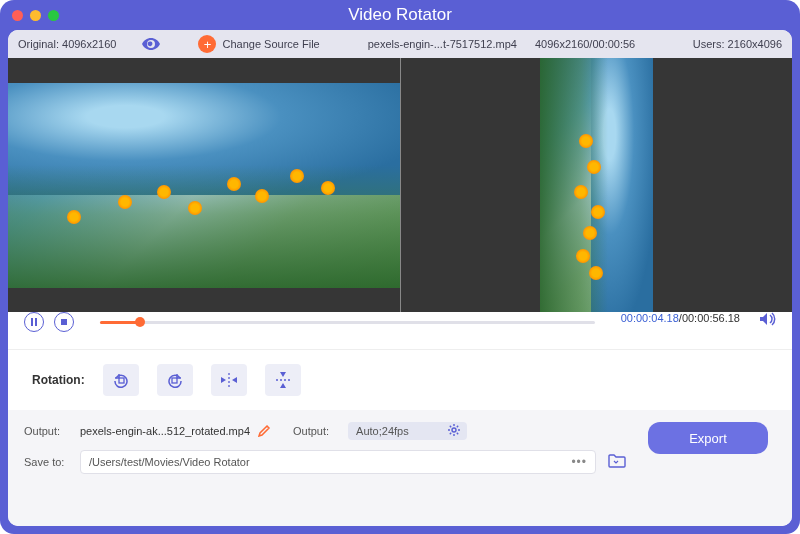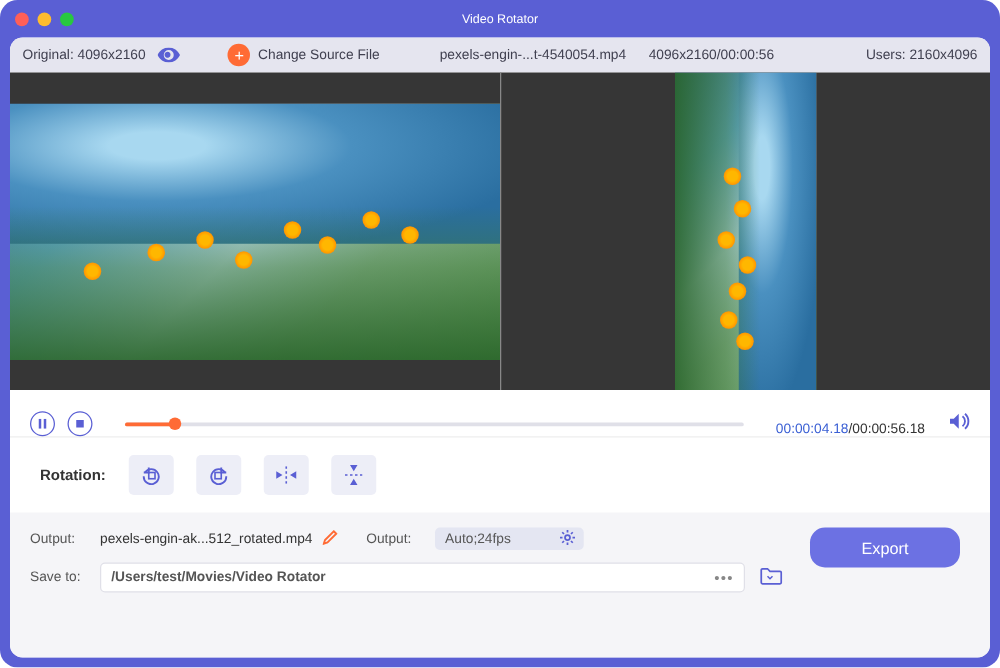--- a/index.html
+++ b/index.html
@@ -45,21 +45,21 @@
     width: 11px; height: 11px; border-radius: 50%;
   }
   .tl.red { background: #ff5f57; }
   .tl.yellow { background: #febc2e; }
   .tl.green { background: #28c840; }
   .titlebar .title {
     position: absolute;
     left: 0; right: 0;
     text-align: center;
     color: #fff;
-    font-size: 10px;
+    font-size: 17px;
     font-weight: 400;
     pointer-events: none;
   }
   .content {
     flex: 1;
     margin: 0 8px 8px 8px;
     background: #fff;
     border-radius: 10px;
     display: flex;
     flex-direction: column;
@@ -71,21 +71,21 @@
     display: flex;
     align-items: center;
     font-size: 11px;
     color: #404050;
     padding: 0 10px;
     gap: 8px;
   }
   .topbar .original {
     display: flex;
     align-items: center;
-    gap: 10px;
+    gap: 26px;
   }
   .eye-icon svg { display: block; }
   .change-btn {
     display: flex;
     align-items: center;
     gap: 6px;
     cursor: pointer;
     margin-left: 30px;
   }
   .plus-circle {
@@ -152,21 +152,21 @@
     height: 55%;
     background: radial-gradient(ellipse at 30% 30%, #a8d8f0 10%, #4a90c0 40%, #2a6ea0 80%);
   }
   .thumb.port .water { height: 100%; width: 55%; left: auto; }
   .thumb.port .grass { height: 100%; width: 60%; bottom: auto; left: 0; right: auto;
     background: linear-gradient(90deg, rgba(40,100,40,0.9) 0%, rgba(60,120,50,0.5) 60%, transparent 100%);
   }
   .controls-row {
     height: 38px;
     display: flex;
-    align-items: flex-end;
+    align-items: flex-start;
     padding: 0 16px;
     gap: 10px;
     border-bottom: 1px solid #eee;
   }
   .ctrl-btn {
     width: 20px; height: 20px;
     border: 1.5px solid var(--purple);
     border-radius: 50%;
     display: flex;
     align-items: center;
@@ -291,21 +291,21 @@
     flex: 1;
     background: #fff;
     border: 1px solid #e0e0e8;
     border-radius: 4px;
     padding: 4px 8px;
     color: #555;
     display: flex;
     align-items: center;
     gap: 8px;
   }
-  .path-box .path-text { flex: 1; font-weight: bold; }
+  .path-box .path-text { flex: 1; }
   .path-box .more {
     color: #888;
     cursor: pointer;
     font-size: 12px;
     letter-spacing: 1px;
   }
   .open-folder {
     color: var(--purple);
     cursor: pointer;
     margin-left: 4px;
@@ -348,21 +348,21 @@
         <span class="eye-icon">
           <svg width="18" height="12" viewBox="0 0 18 12">
               <path d="M9 0C5 0 1.7 2.5 0 6c1.7 3.5 5 6 9 6s7.3-2.5 9-6c-1.7-3.5-5-6-9-6zm0 10a4 4 0 110-8 4 4 0 010 8zm0-6.4A2.4 2.4 0 109 8a2.4 2.4 0 000-4.4z" fill="#5a5fd4"></path>
             </svg>
         </span>
       </div>
       <div class="change-btn">
         <span class="plus-circle">+</span>
         <span>Change Source File</span>
       </div>
-      <span class="fname">pexels-engin-...t-4540054.mp4</span>
+      <span class="fname">pexels-engin-...t-7517512.mp4</span>
       <span class="fres">4096x2160/00:00:56</span>
       <div class="spacer"></div>
       <span>Users: 2160x4096</span>
     </div>
 
     <div class="preview-area">
       <div class="preview-left">
         <div class="thumb land">
           <div class="water"></div>
           <div class="grass"></div>

